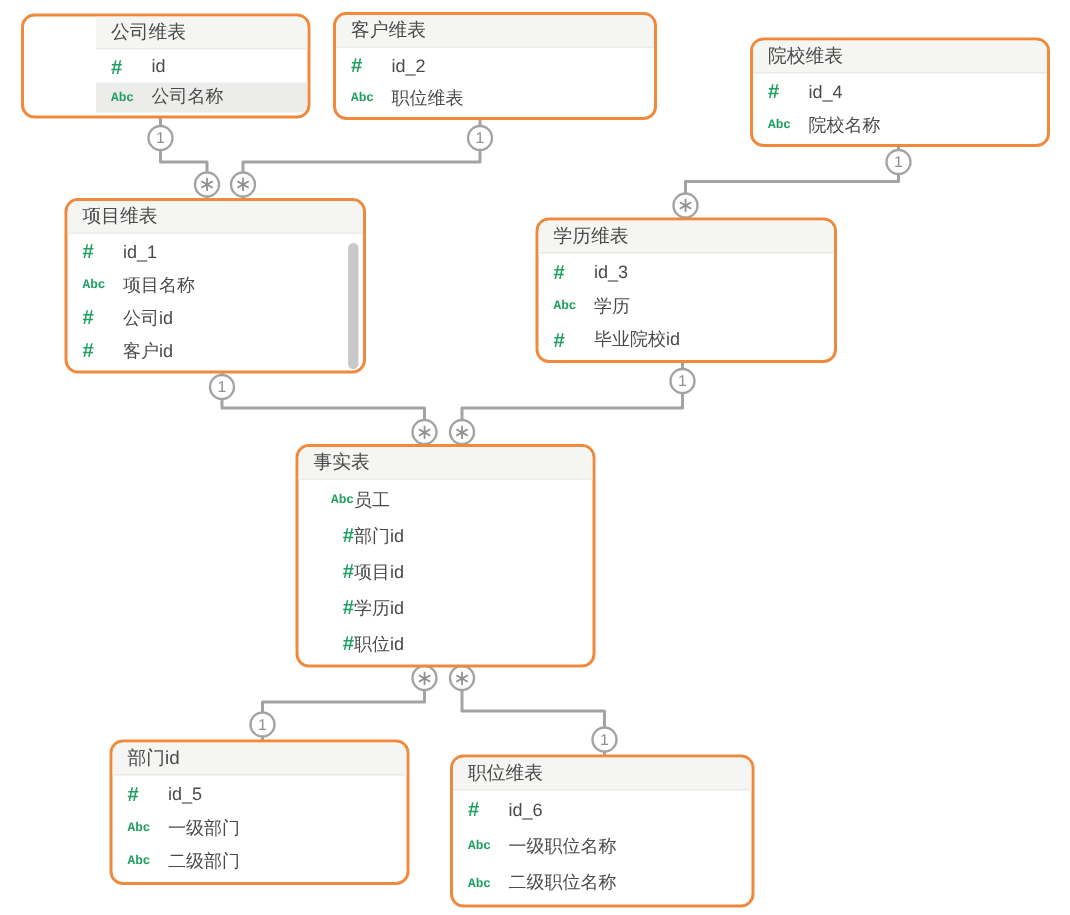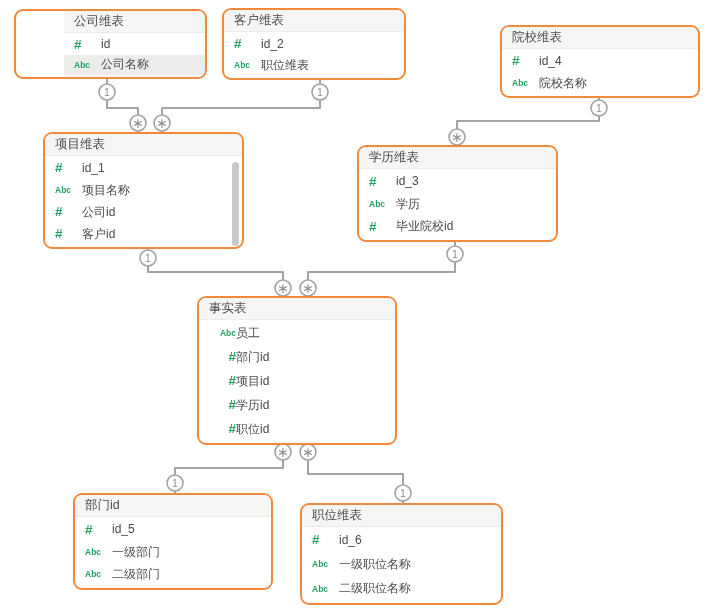--- a/index.html
+++ b/index.html
@@ -17,21 +17,21 @@
     height:21px;min-height:21px;background:var(--header-bg,#f5f5f3);
     display:flex;align-items:center;padding:0 10px;
     border-bottom:1px solid #ebebe8;
   }
   .table-title{font-size:12.5px;color:var(--text,#4a4a4a);white-space:nowrap;}
   .table-body{flex:1;display:flex;flex-direction:column;padding:1px 0 2px;}
   .field-row{flex:1;display:flex;align-items:center;padding:0 10px;min-height:0;}
   .field-row.alt{background:var(--alt-row,#ececea);}
   .field-icon{flex:0 0 27px;width:27px;color:var(--green,#23a164);line-height:1;}
   .field-icon.num{font-size:13.5px;font-weight:700;}
-  .field-icon.str{font-size:8.5px;font-weight:700;}
+  .field-icon.str{font-size:8.5px;font-weight:700;font-family:Liberation Mono, monospace;}
   .field-name{font-size:12px;color:var(--text,#4a4a4a);white-space:nowrap;}
   .scrollbar-thumb{
     position:absolute;right:3px;top:28px;width:7px;height:84px;
     background:#c9c9c9;border-radius:4px;
   }
   .connector-line{fill:none;stroke:var(--gray-line,#a3a3a3);stroke-width:2;stroke-linejoin:round;}
   .marker-circle{fill:#ffffff;stroke:var(--gray-line,#a3a3a3);stroke-width:1.6;}
   .marker-text{fill:#8f8f8f;text-anchor:middle;}
   .marker-text.one{font-size:10.5px;}
   .marker-text.many{font-size:14px;}
@@ -128,21 +128,21 @@
           <div class="field-row">
     <span class="field-icon num">#</span>
     <span class="field-name">id</span>
   </div>
           <div class="field-row alt">
     <span class="field-icon str">Abc</span>
     <span class="field-name">公司名称</span>
   </div>
         </div>
   </div>
-      <div class="table-card" style="left: 222px; top: 8px; width: 184px; height: 72px;">
+      <div class="table-card" style="left: 222px; top: 8px; width: 216px; height: 72px;">
     <div class="table-header">
       <span class="table-title">客户维表</span>
     </div>
     <div class="table-body">
           <div class="field-row">
     <span class="field-icon num">#</span>
     <span class="field-name">id_2</span>
   </div>
           <div class="field-row">
     <span class="field-icon str">Abc</span>

